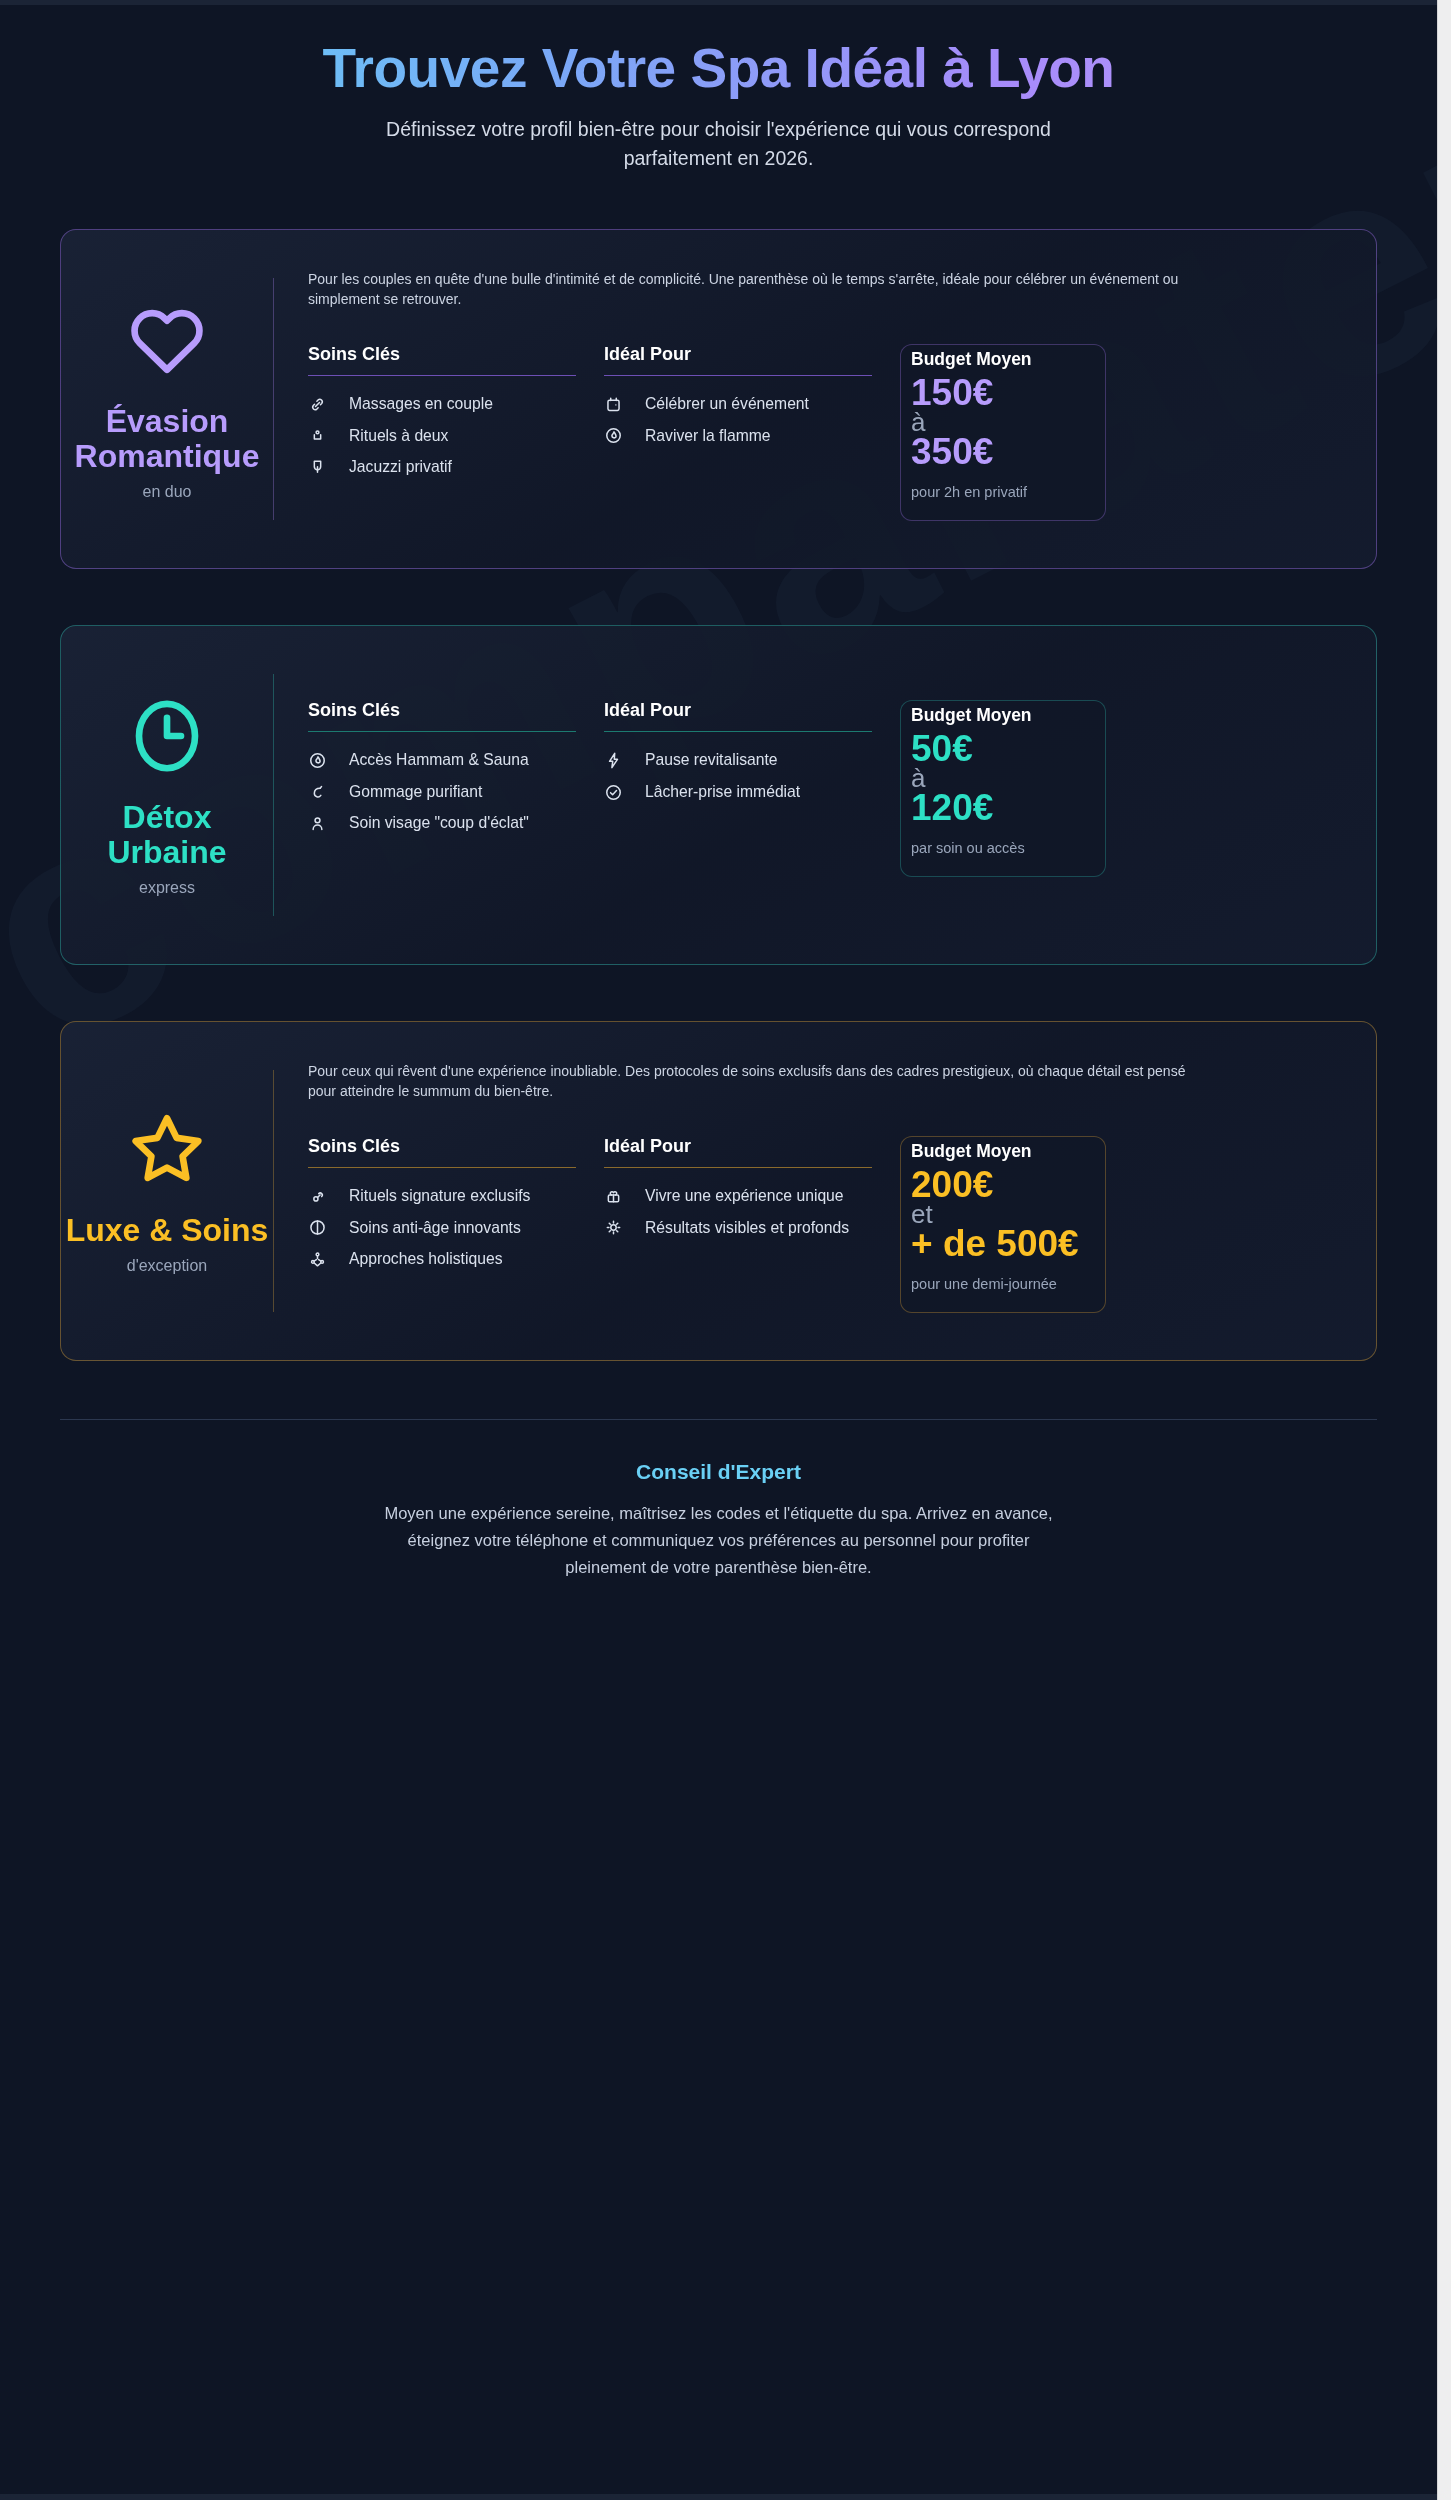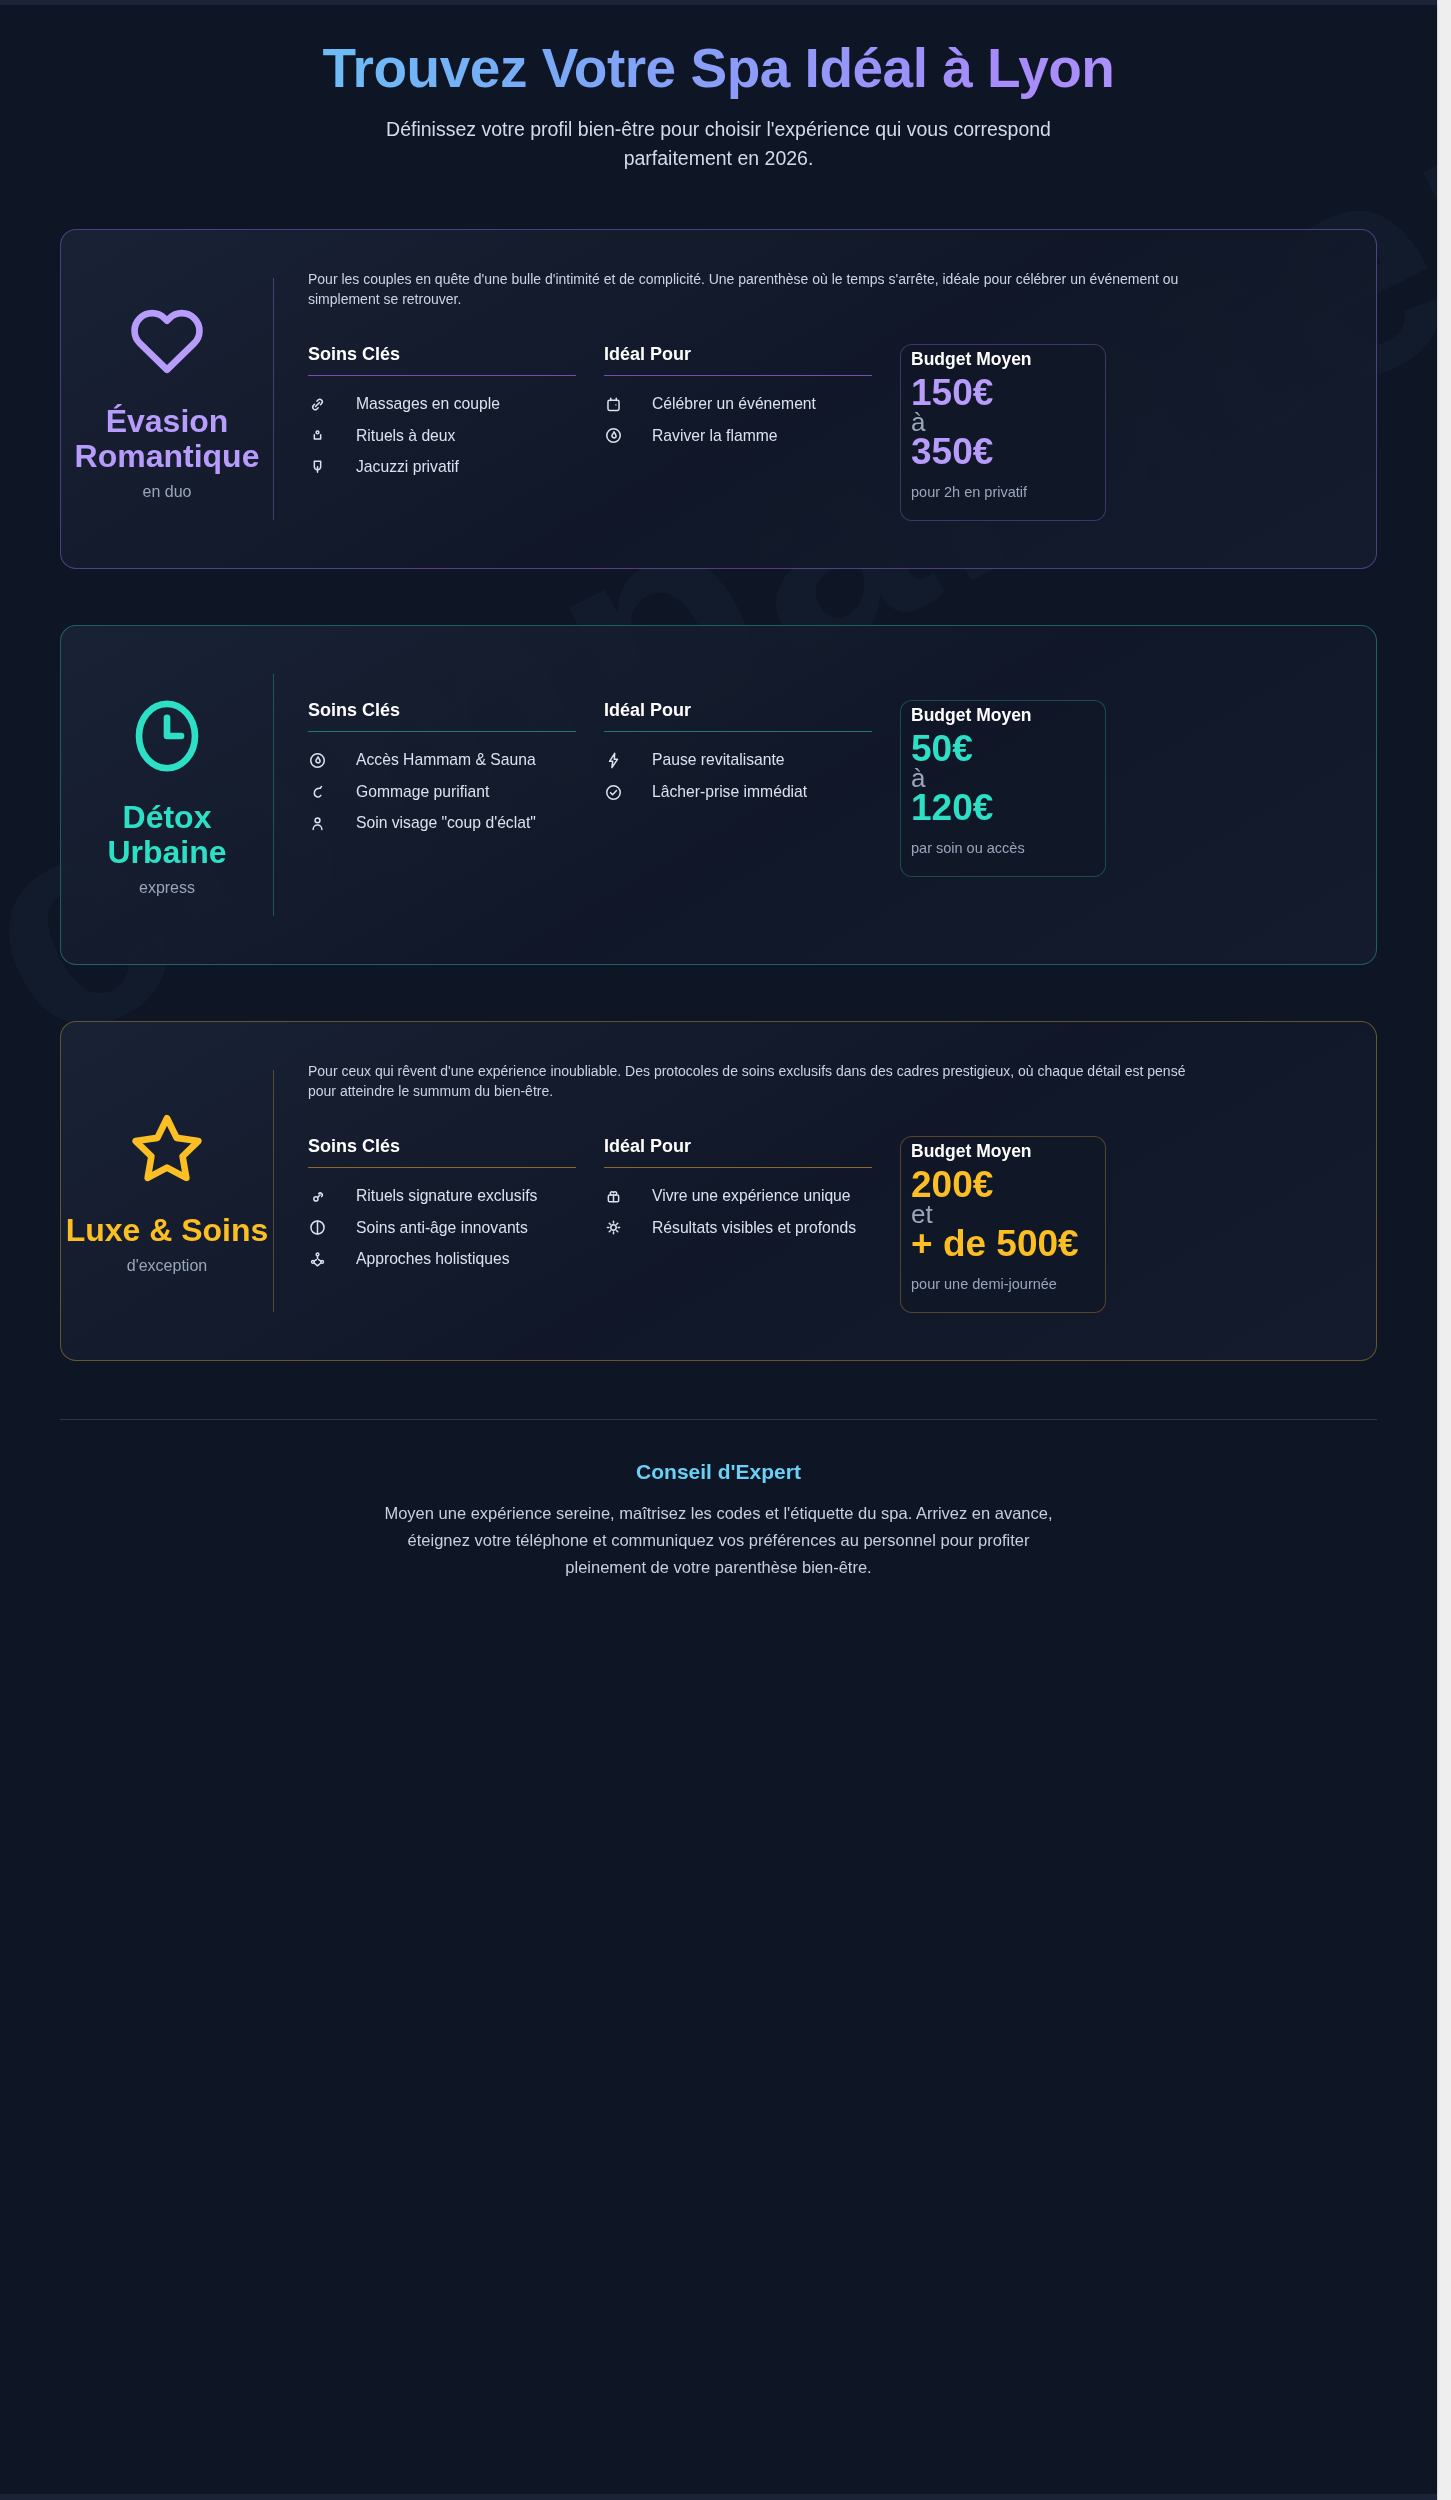--- a/index.html
+++ b/index.html
@@ -165,21 +165,21 @@
   }
   .col-rule { height: 1px; width: 100%; }
   .purple .col-rule { background: #6d4fb5; }
   .teal   .col-rule { background: #1c7a70; }
   .gold   .col-rule { background: #8a6a2c; }
 
   .items { margin-top: 18px; }
   .item {
     display: flex;
     align-items: center;
-    gap: 29px;
+    gap: 22px;
     margin-bottom: 11px;
     font-size: 15.7px;
     line-height: 1.3;
     color: #dbe2ee;
   }
   .item .ic { flex: 0 0 19px; width: 19px; height: 19px; line-height: 0; }
   .item .tx { min-width: 0; }
 
   
   .budget {

